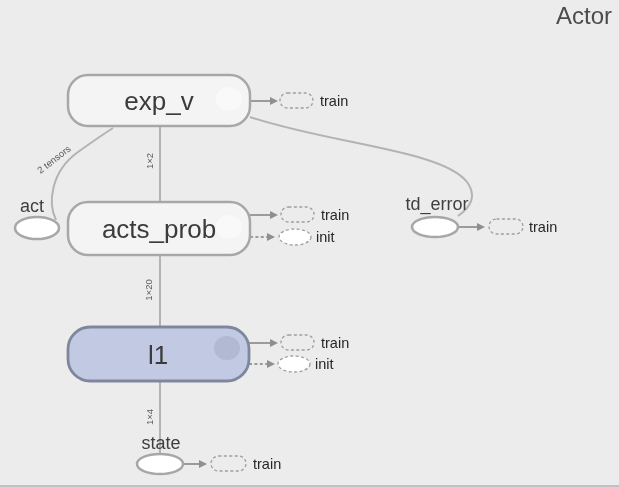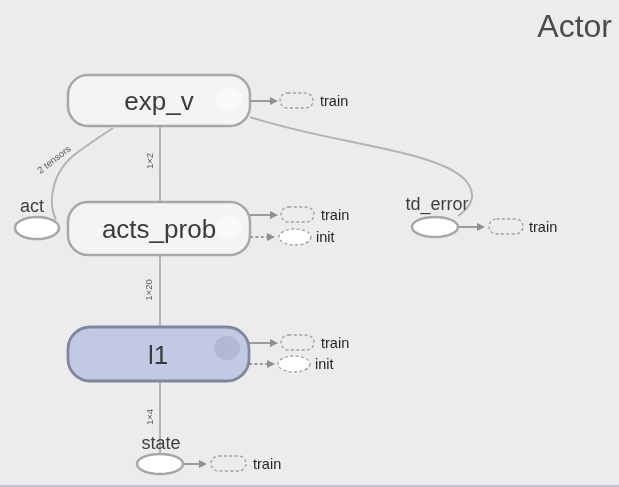--- a/index.html
+++ b/index.html
@@ -15,22 +15,22 @@
     --title: #4c4c4c;
   }
   html, body { margin: 0; padding: 0; }
   body {
     width: 619px; height: 487px;
     background: var(--bg);
     font-family: "Liberation Sans", sans-serif;
     position: relative; overflow: hidden;
   }
   .graph-title {
-    position: absolute; top: 8px; right: 7px;
-    font-size: 32px; color: var(--title);
+    position: absolute; top: 2px; right: 7px;
+    font-size: 24px; color: var(--title);
   }
   svg { position: absolute; left: 0; top: 0; }
   svg text { font-family: "Liberation Sans", sans-serif; }
   .edge { stroke: var(--edge); stroke-width: 2; fill: none; }
   .arrow-line { stroke: var(--arrow); stroke-width: 2; fill: none; }
   .arrow-line.dashed { stroke-dasharray: 3 2.4; }
   .op-node { fill: var(--node-fill); stroke: var(--node-border); stroke-width: 2.5; }
   .op-node.highlight { fill: var(--hl-fill); stroke: var(--hl-border); stroke-width: 2.8; }
   .io-node { fill: #ffffff; stroke: var(--node-border); stroke-width: 2.5; }
   .aux-pill { fill: none; stroke: var(--dashed); stroke-width: 1.3; stroke-dasharray: 3 2.4; }

